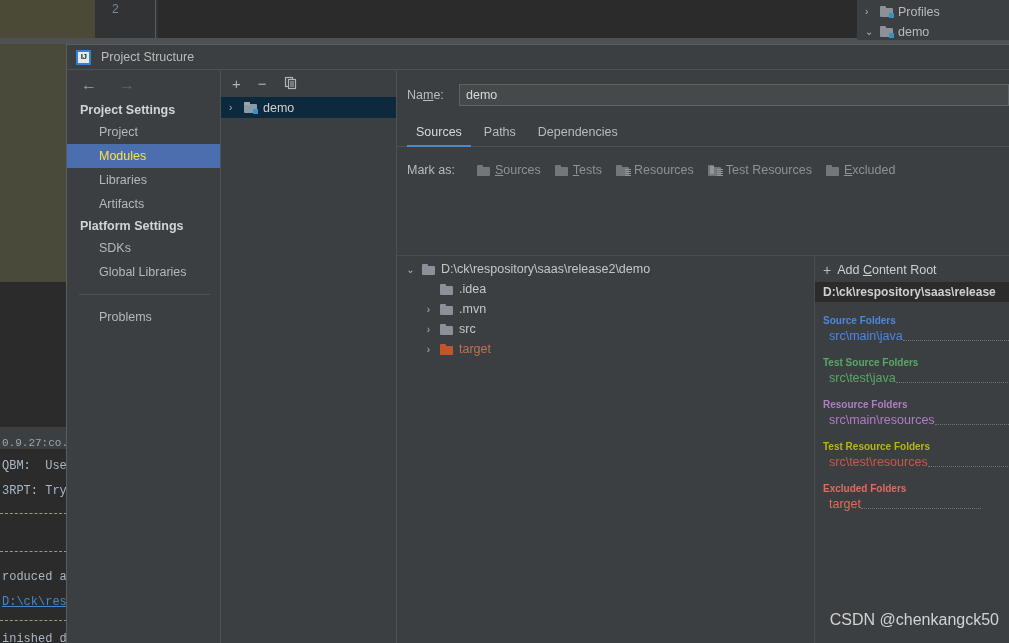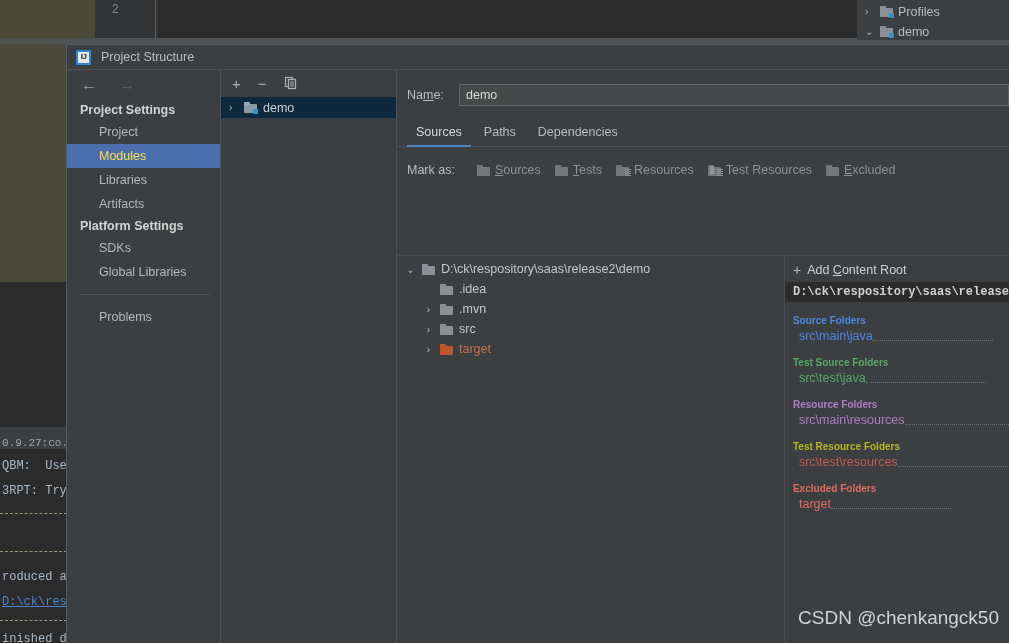--- a/index.html
+++ b/index.html
@@ -266,36 +266,36 @@
     flex: 1; background: #3c3f41; padding-top: 4px; position: relative;
   }
   .add-root {
     display: flex; align-items: center; gap: 6px; padding-left: 8px;
     font-size: 12.5px; color: #cfcfcf; height: 19px;
   }
   .add-root .plus { color: #b8bcbf; font-size: 14px; line-height: 1; }
   .add-root u { text-decoration: underline; }
   .root-path {
     background: #2b2b2b; font-size: 12px; font-weight: bold; color: #d0d0d0;
-    padding: 3px 0 3px 8px; margin-top: 3px; white-space: nowrap; overflow: hidden; font-family: Liberation Mono, monospace;
+    padding: 3px 0 3px 8px; margin-top: 3px; white-space: nowrap; overflow: hidden;
   }
   .cat { margin-top: 13px; padding-left: 8px; }
   .cat-title { font-size: 10px; font-weight: bold; }
   .cat-path {
     font-size: 12.5px; margin-top: 3px; padding-left: 6px;
     display: inline-block; position: relative;
   }
   .cat-path .dots {
     position: absolute; left: 100%; bottom: 2px; width: 120px;
     border-bottom: 1px dotted #6f7477;
   }
 
   .watermark {
     position: absolute; right: 10px; bottom: 14px;
-    font-size: 19px; color: #d2d2d2;
+    font-size: 16px; color: #d2d2d2;
     font-family: "Liberation Sans", sans-serif;
   }
 </style>
 </head>
 <body>
 
 <div id="bg-ide">
   <div class="bg-leftcol"></div>
   <div class="bg-strip-olive"></div>
   <div class="bg-strip-dark"></div>

